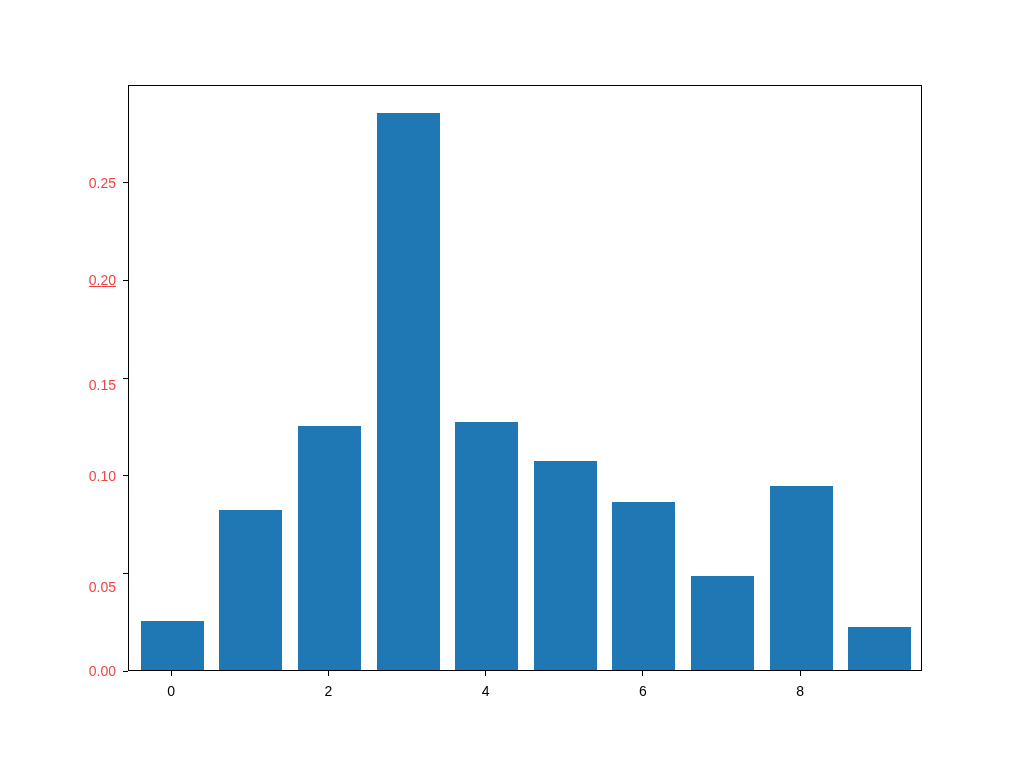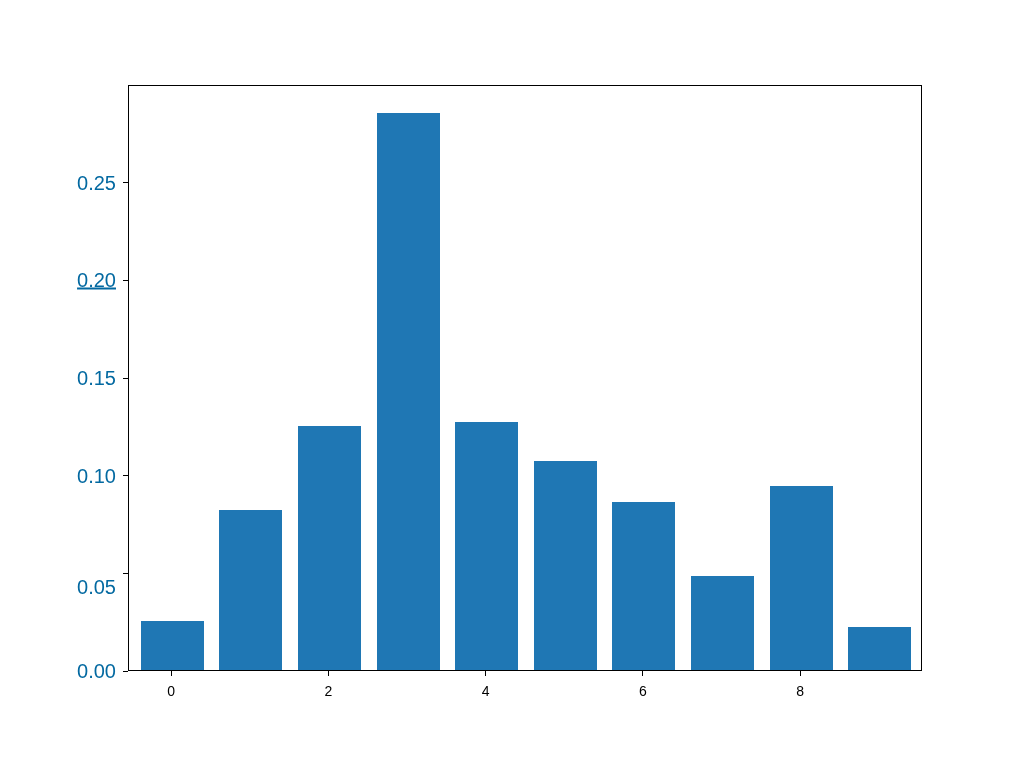--- a/index.html
+++ b/index.html
@@ -48,22 +48,22 @@
       position: absolute;
       right: 0;
       width: 5px;
       height: 1px;
       background: #000;
     }
     .y-label {
       position: absolute;
       right: 12px;
       transform: translateY(-50%);
-      font-size: 20px;
-      color: #0369a1;
+      font-size: 14px;
+      color: #ef4444;
       text-align: right;
       white-space: nowrap;
     }
     .x-ticks {
       position: absolute;
       left: 0;
       bottom: -8px;
       width: 100%;
       height: 8px;
     }
@@ -102,21 +102,21 @@
       </div>
   </div>
   <div class="y-ticks">
       <div class="y-tick" style="bottom: -0.5px;"></div>
       <div class="y-label" style="bottom: 0px; transform: translateY(50%); margin-left: 31px;">0.00</div>
       <div class="y-tick" style="bottom: 97.1667px;"></div>
       <div class="y-label" style="bottom: 84px; transform: translateY(50%);">0.05</div>
       <div class="y-tick" style="bottom: 194.833px;"></div>
       <div class="y-label" style="bottom: 195.333px; transform: translateY(50%);">0.10</div>
       <div class="y-tick" style="bottom: 292.5px;"></div>
-      <div class="y-label" style="bottom: 293px; transform: translateY(50%);">0.15</div>
+      <div class="y-label" style="bottom: 286px; transform: translateY(50%);">0.15</div>
       <div class="y-tick" style="bottom: 390.167px;"></div>
       <div class="y-label" style="bottom: 390.667px; transform: translateY(50%); text-decoration: underline;">0.20</div>
       <div class="y-tick" style="bottom: 487.833px;"></div>
       <div class="y-label" style="bottom: 488.333px; transform: translateY(50%);">0.25</div>
     </div>
   <div class="x-ticks">
       <div class="x-tick" style="left: 42.7376px;"></div>
       <div class="x-label" style="left: 43.2376px;">0</div>
       <div class="x-tick" style="left: 199.965px;"></div>
       <div class="x-label" style="left: 200.465px;">2</div>

